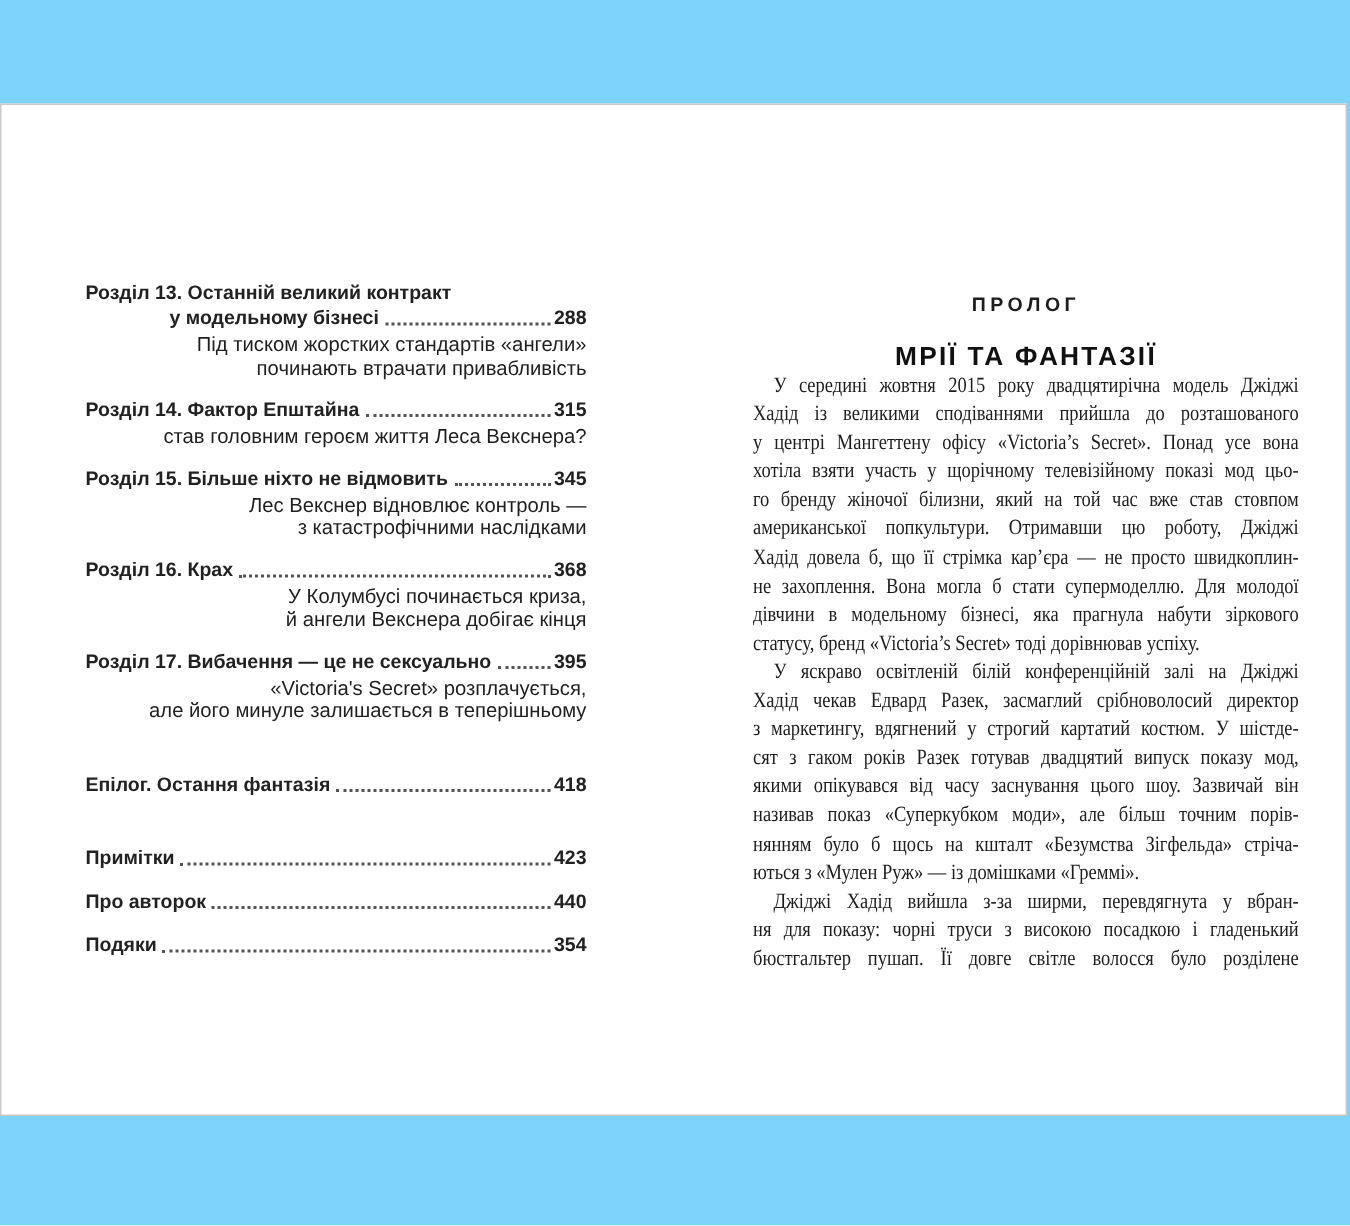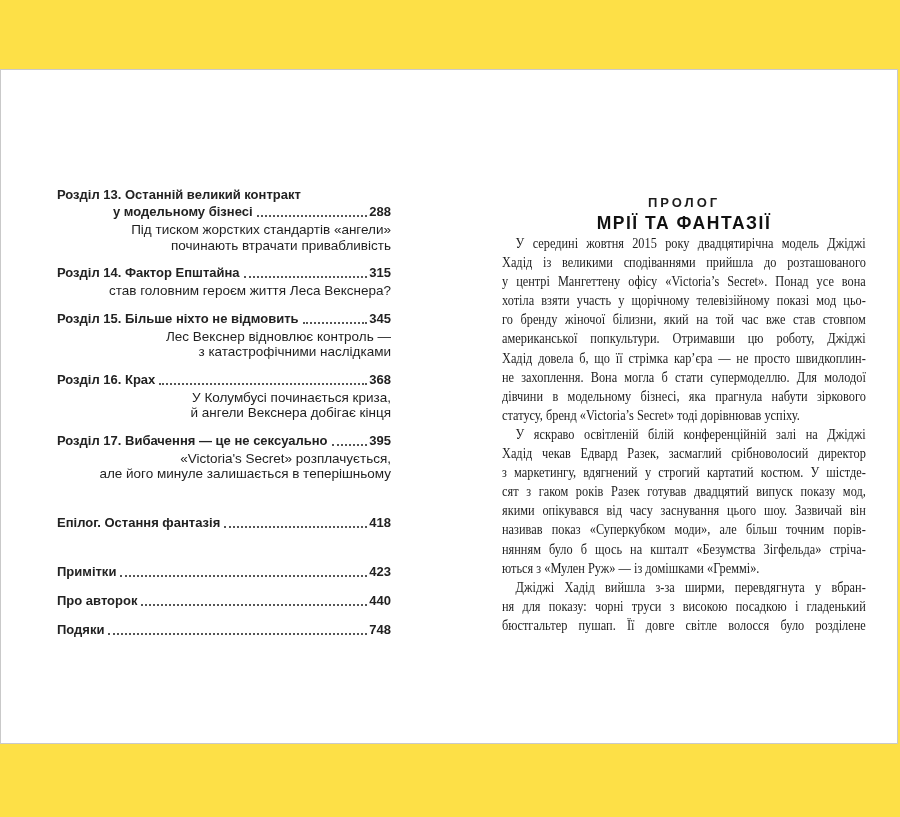--- a/index.html
+++ b/index.html
@@ -1,17 +1,17 @@
 <!DOCTYPE html>
 <html><head>
 <meta charset="utf-8">
 <style>
   html,body { margin:0; padding:0; background:#ffffff; }
   .canvas {
-    position:relative; width:900px; height:817px; background:#fde047;
+    position:relative; width:900px; height:817px; background:#7dd3fc;
     overflow:hidden; font-family:"Liberation Sans", sans-serif; color:#1e1e1e;
   }
   .frame {
     position:absolute; left:0; top:69px; width:896px; height:673px;
     border:1px solid #c9c9c9; background:#ffffff;
   }
 
   
   .toc { position:absolute; left:57px; top:186px; width:334px; }
   .toc-entry { margin-top:11px; }
@@ -35,21 +35,21 @@
   }
 
   
   .right-page { position:absolute; left:502px; top:195px; width:364px; }
   .kicker {
     text-align:center; font-weight:700; font-size:13px; line-height:16px;
     letter-spacing:3px; color:#1d1d1d;
   }
   .page-title {
     text-align:center; font-weight:700; font-size:17.5px; line-height:21px;
-    letter-spacing:1.5px; color:#111111; margin-top:2px;
+    letter-spacing:1.5px; color:#111111; margin-top:16px;
   }
   .body-text { }
   .body-line {
     font-family:"Liberation Serif","DejaVu Serif", serif;
     font-size:14.5px; line-height:19.1px; color:#1d1d1d;
     width:428px; transform:scaleX(0.85); transform-origin:left top;
     text-align:justify; text-align-last:justify; white-space:nowrap;
   }
   .body-line.flush { text-align-last:left; }
   .body-line.indent { text-indent:16px; }
@@ -137,21 +137,21 @@
           <div class="toc-row">
             <span class="toc-title">Про авторок</span>
             <span class="leader"></span>
             <span class="toc-num">440</span>
           </div>
         </div>
         <div class="toc-entry compact">
           <div class="toc-row">
             <span class="toc-title">Подяки</span>
             <span class="leader"></span>
-            <span class="toc-num">748</span>
+            <span class="toc-num">354</span>
           </div>
         </div>
       </div>
   </div>
 
   <div class="right-page">
     <div class="kicker">ПРОЛОГ</div>
     <div class="page-title">МРІЇ ТА ФАНТАЗІЇ</div>
     <div class="body-text">
         <div class="body-line indent">У середині жовтня 2015 року двадцятирічна модель Джіджі</div>

